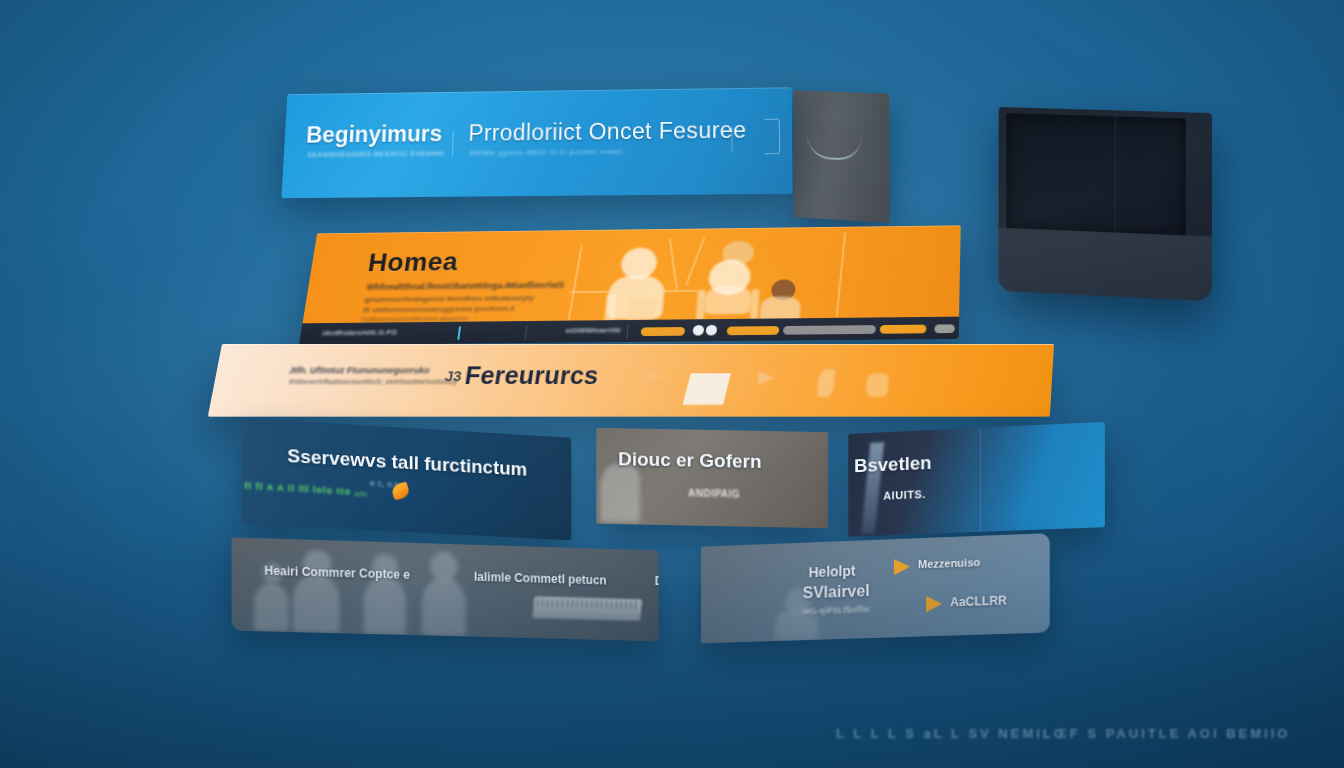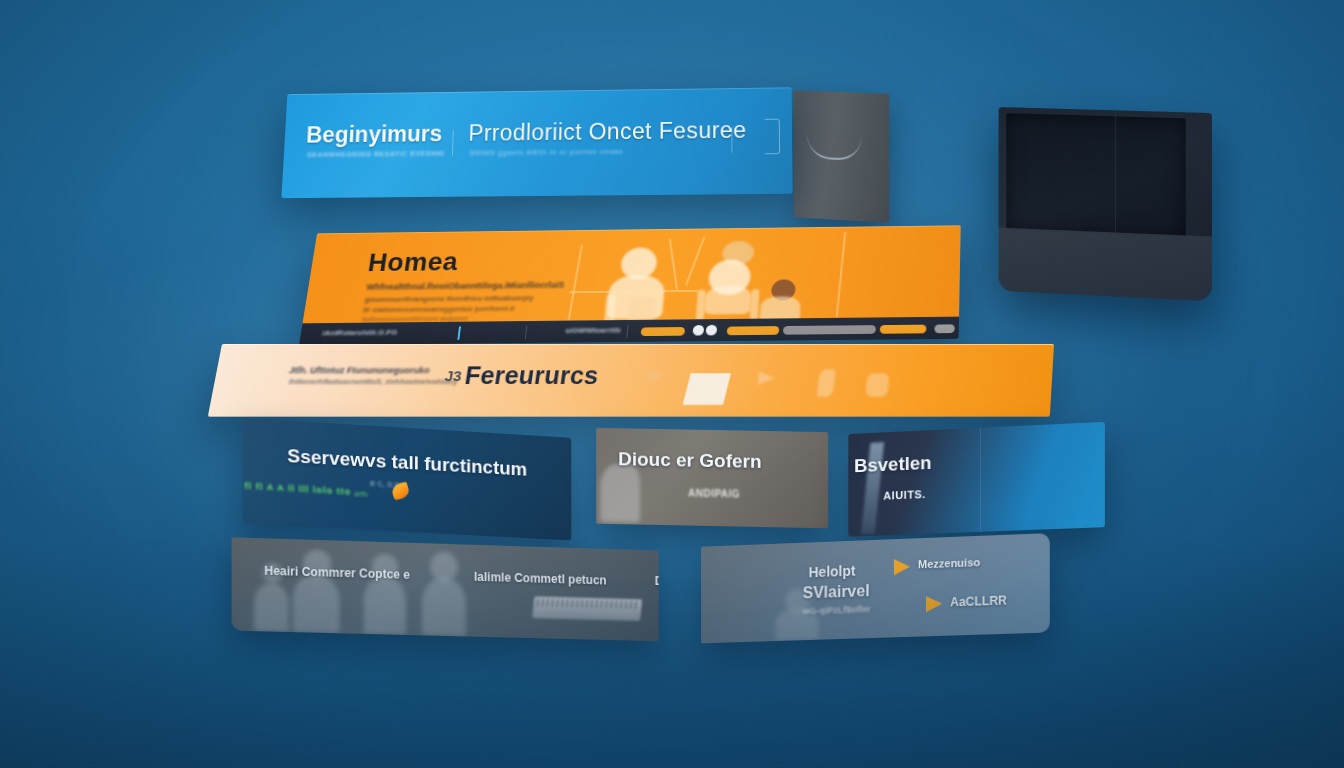--- a/index.html
+++ b/index.html
@@ -558,14 +558,15 @@
     <div class="arrow-orange" style="left:196px; top:20px; transform:rotate(180deg);"></div>
     <div class="bot-text" style="left:220px; top:20px; font-size:11px;">Mezzenuiso</div>
 
     <div class="arrow-orange" style="left:228px; top:58px; transform:rotate(180deg);"></div>
     <div class="bot-text" style="left:252px; top:58px; font-size:12px;">AaCLLRR</div>
   </div>
 
   <div class="floorglow"></div>
   <div class="vignette"></div>
 
+  <div id="watermark">L  L  L  L     S  aL  L  SV   NEMILŒF S   PAUITLE   AOI  BEMIIO</div>
 
 </div>
 
 </body></html>

